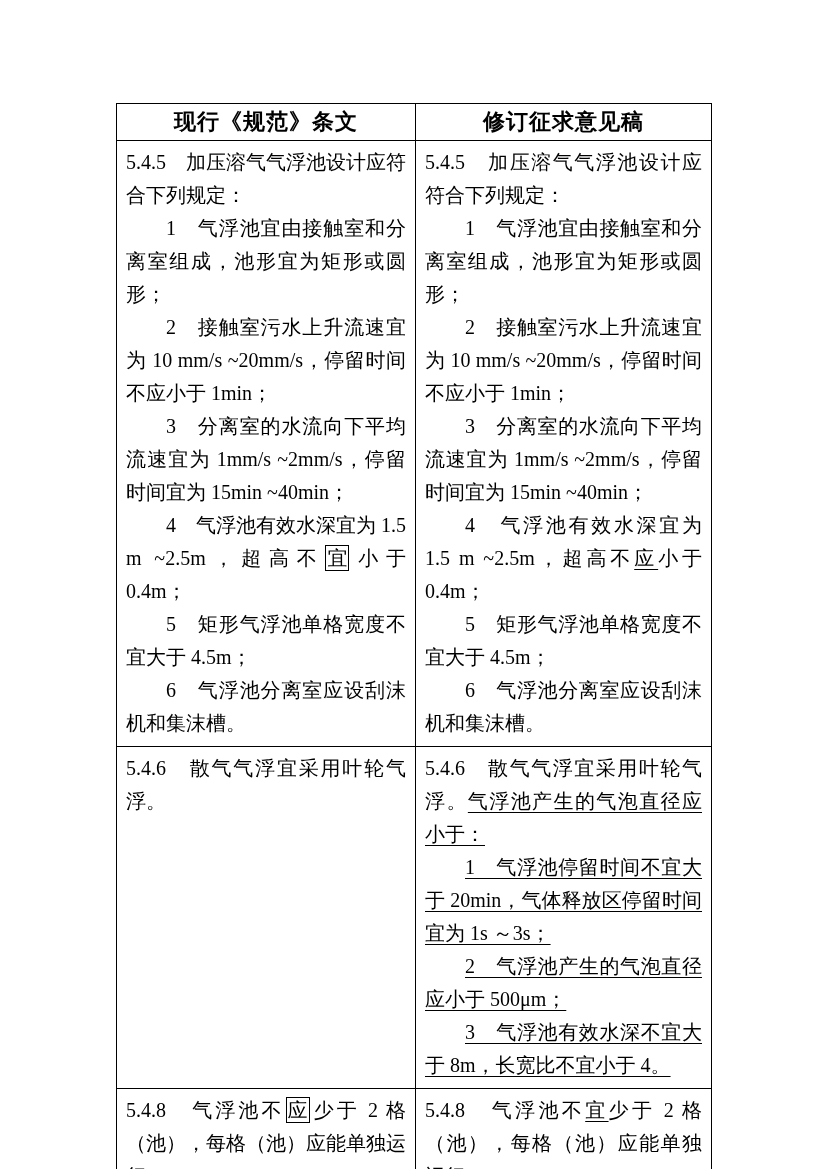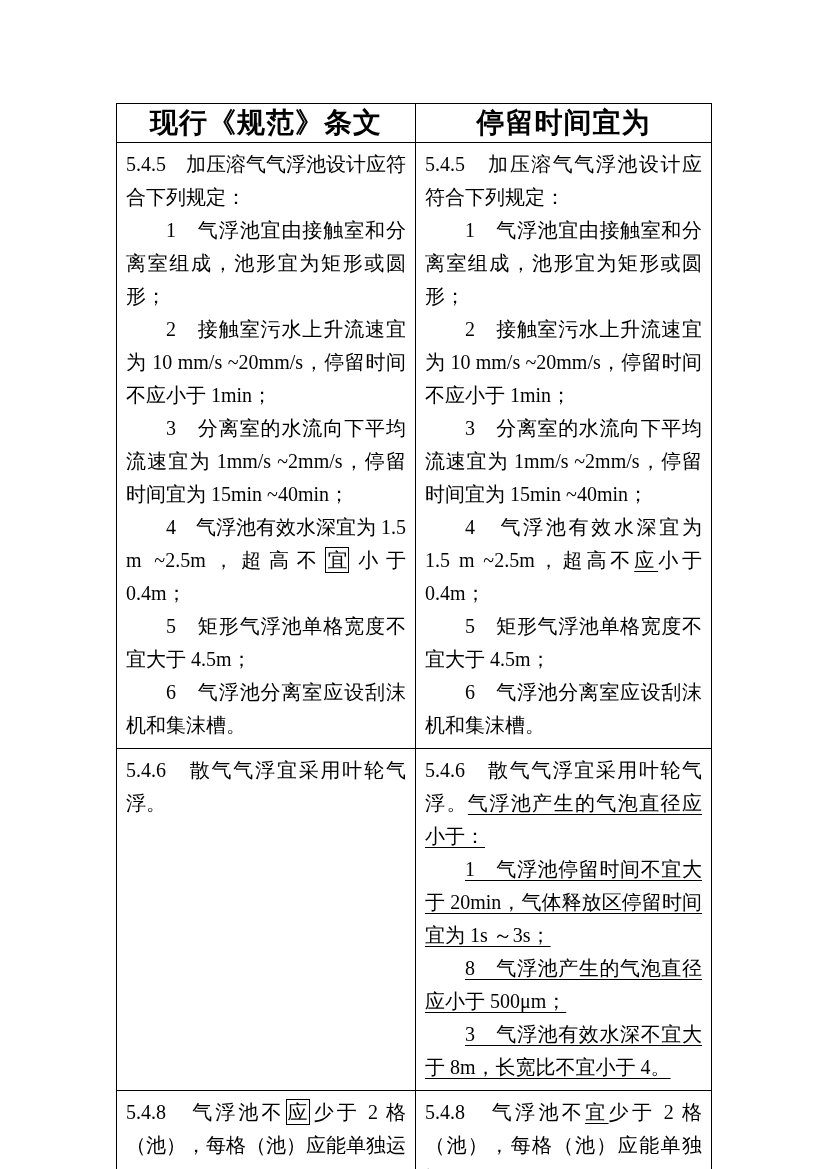--- a/index.html
+++ b/index.html
@@ -24,21 +24,21 @@
     border-collapse: collapse;
     table-layout: fixed;
   }
   .doc-table col.c-left  { width: 299px; }
   .doc-table col.c-right { width: 296px; }
   .doc-table th, .doc-table td {
     border: 1px solid #000000;
   }
   .doc-table th {
     height: 36px;
-    font-size: 28px;
+    font-size: 22px;
     font-weight: bold;
     text-align: center;
     vertical-align: middle;
     padding: 0;
     letter-spacing: 1px;
     margin-top: 46px;
   }
   .doc-table td {
     vertical-align: top;
     padding: 5px 9px 6px 9px;
@@ -75,21 +75,21 @@
 
 <div class="page">
   <table class="doc-table">
     <colgroup>
       <col class="c-left">
       <col class="c-right">
     </colgroup>
     <thead>
       <tr>
         <th>现行《规范》条文</th>
-        <th>停留时间宜为</th>
+        <th>修订征求意见稿</th>
       </tr>
     </thead>
     <tbody id="table-body">
         <tr>
           <td>
             <p class="para"><span>5.4.5　加压溶气气浮池设计应符合下列规定：</span></p>
             <p class="para indent"><span>1　气浮池宜由接触室和分离室组成，池形宜为矩形或圆形；</span></p>
             <p class="para indent"><span>2　接触室污水上升流速宜为 10 mm/s ~20mm/s，停留时间不应小于 1min；</span></p>
             <p class="para indent"><span>3　分离室的水流向下平均流速宜为 1mm/s ~2mm/s，停留时间宜为 15min ~40min；</span></p>
             <p class="para indent"><span>4　气浮池有效水深宜为 1.5 m ~2.5m，超高不</span><span class="boxed">宜</span><span>小于 0.4m；</span></p>
@@ -106,21 +106,21 @@
             <p class="para indent"><span>6　气浮池分离室应设刮沫机和集沫槽。</span></p>
           </td>
         </tr>
         <tr>
           <td>
             <p class="para"><span>5.4.6　散气气浮宜采用叶轮气浮。</span></p>
           </td>
           <td>
             <p class="para"><span>5.4.6　散气气浮宜采用叶轮气浮。</span><span class="ins">气浮池产生的气泡直径应小于：</span></p>
             <p class="para indent"><span class="ins">1　气浮池停留时间不宜大于 20min，气体释放区停留时间宜为 1s ～3s；</span></p>
-            <p class="para indent"><span class="ins">8　气浮池产生的气泡直径应小于 500μm；</span></p>
+            <p class="para indent"><span class="ins">2　气浮池产生的气泡直径应小于 500μm；</span></p>
             <p class="para indent"><span class="ins">3　气浮池有效水深不宜大于 8m，长宽比不宜小于 4。</span></p>
           </td>
         </tr>
         <tr>
           <td>
             <p class="para"><span>5.4.8　气浮池不</span><span class="boxed">应</span><span>少于 2 格（池），每格（池）应能单独运行。</span></p>
           </td>
           <td>
             <p class="para"><span>5.4.8　气浮池不</span><span class="ins">宜</span><span>少于 2 格（池），每格（池）应能单独运行。</span></p>
           </td>

